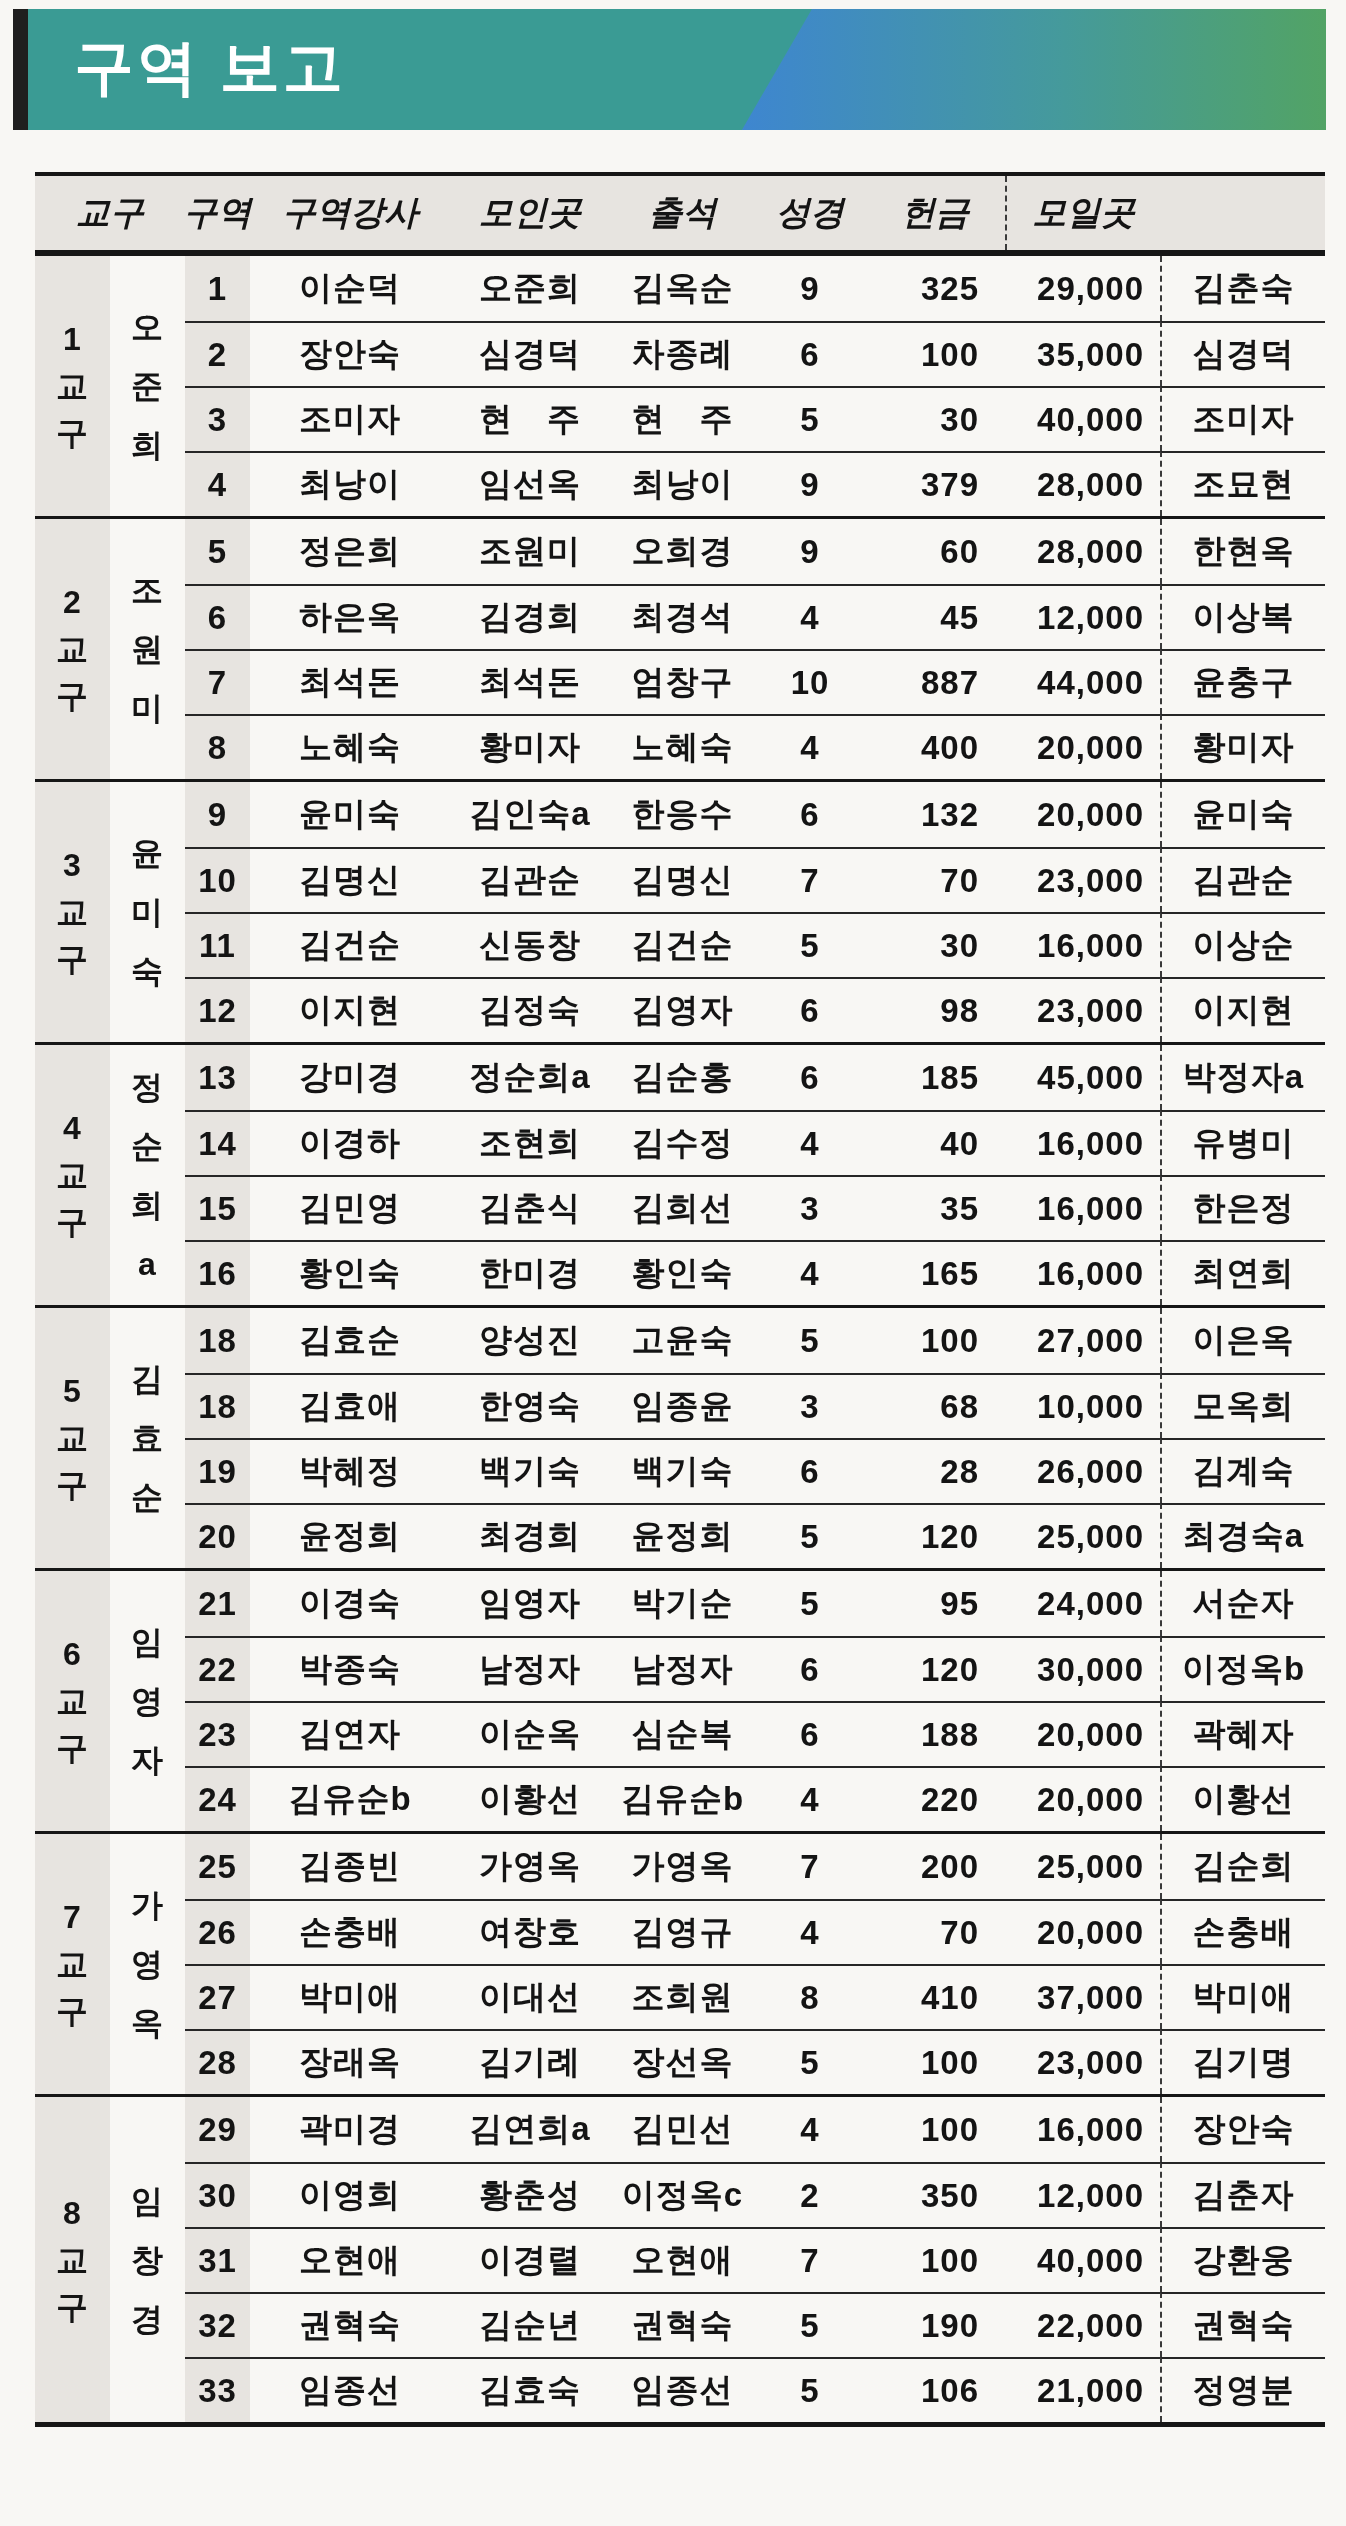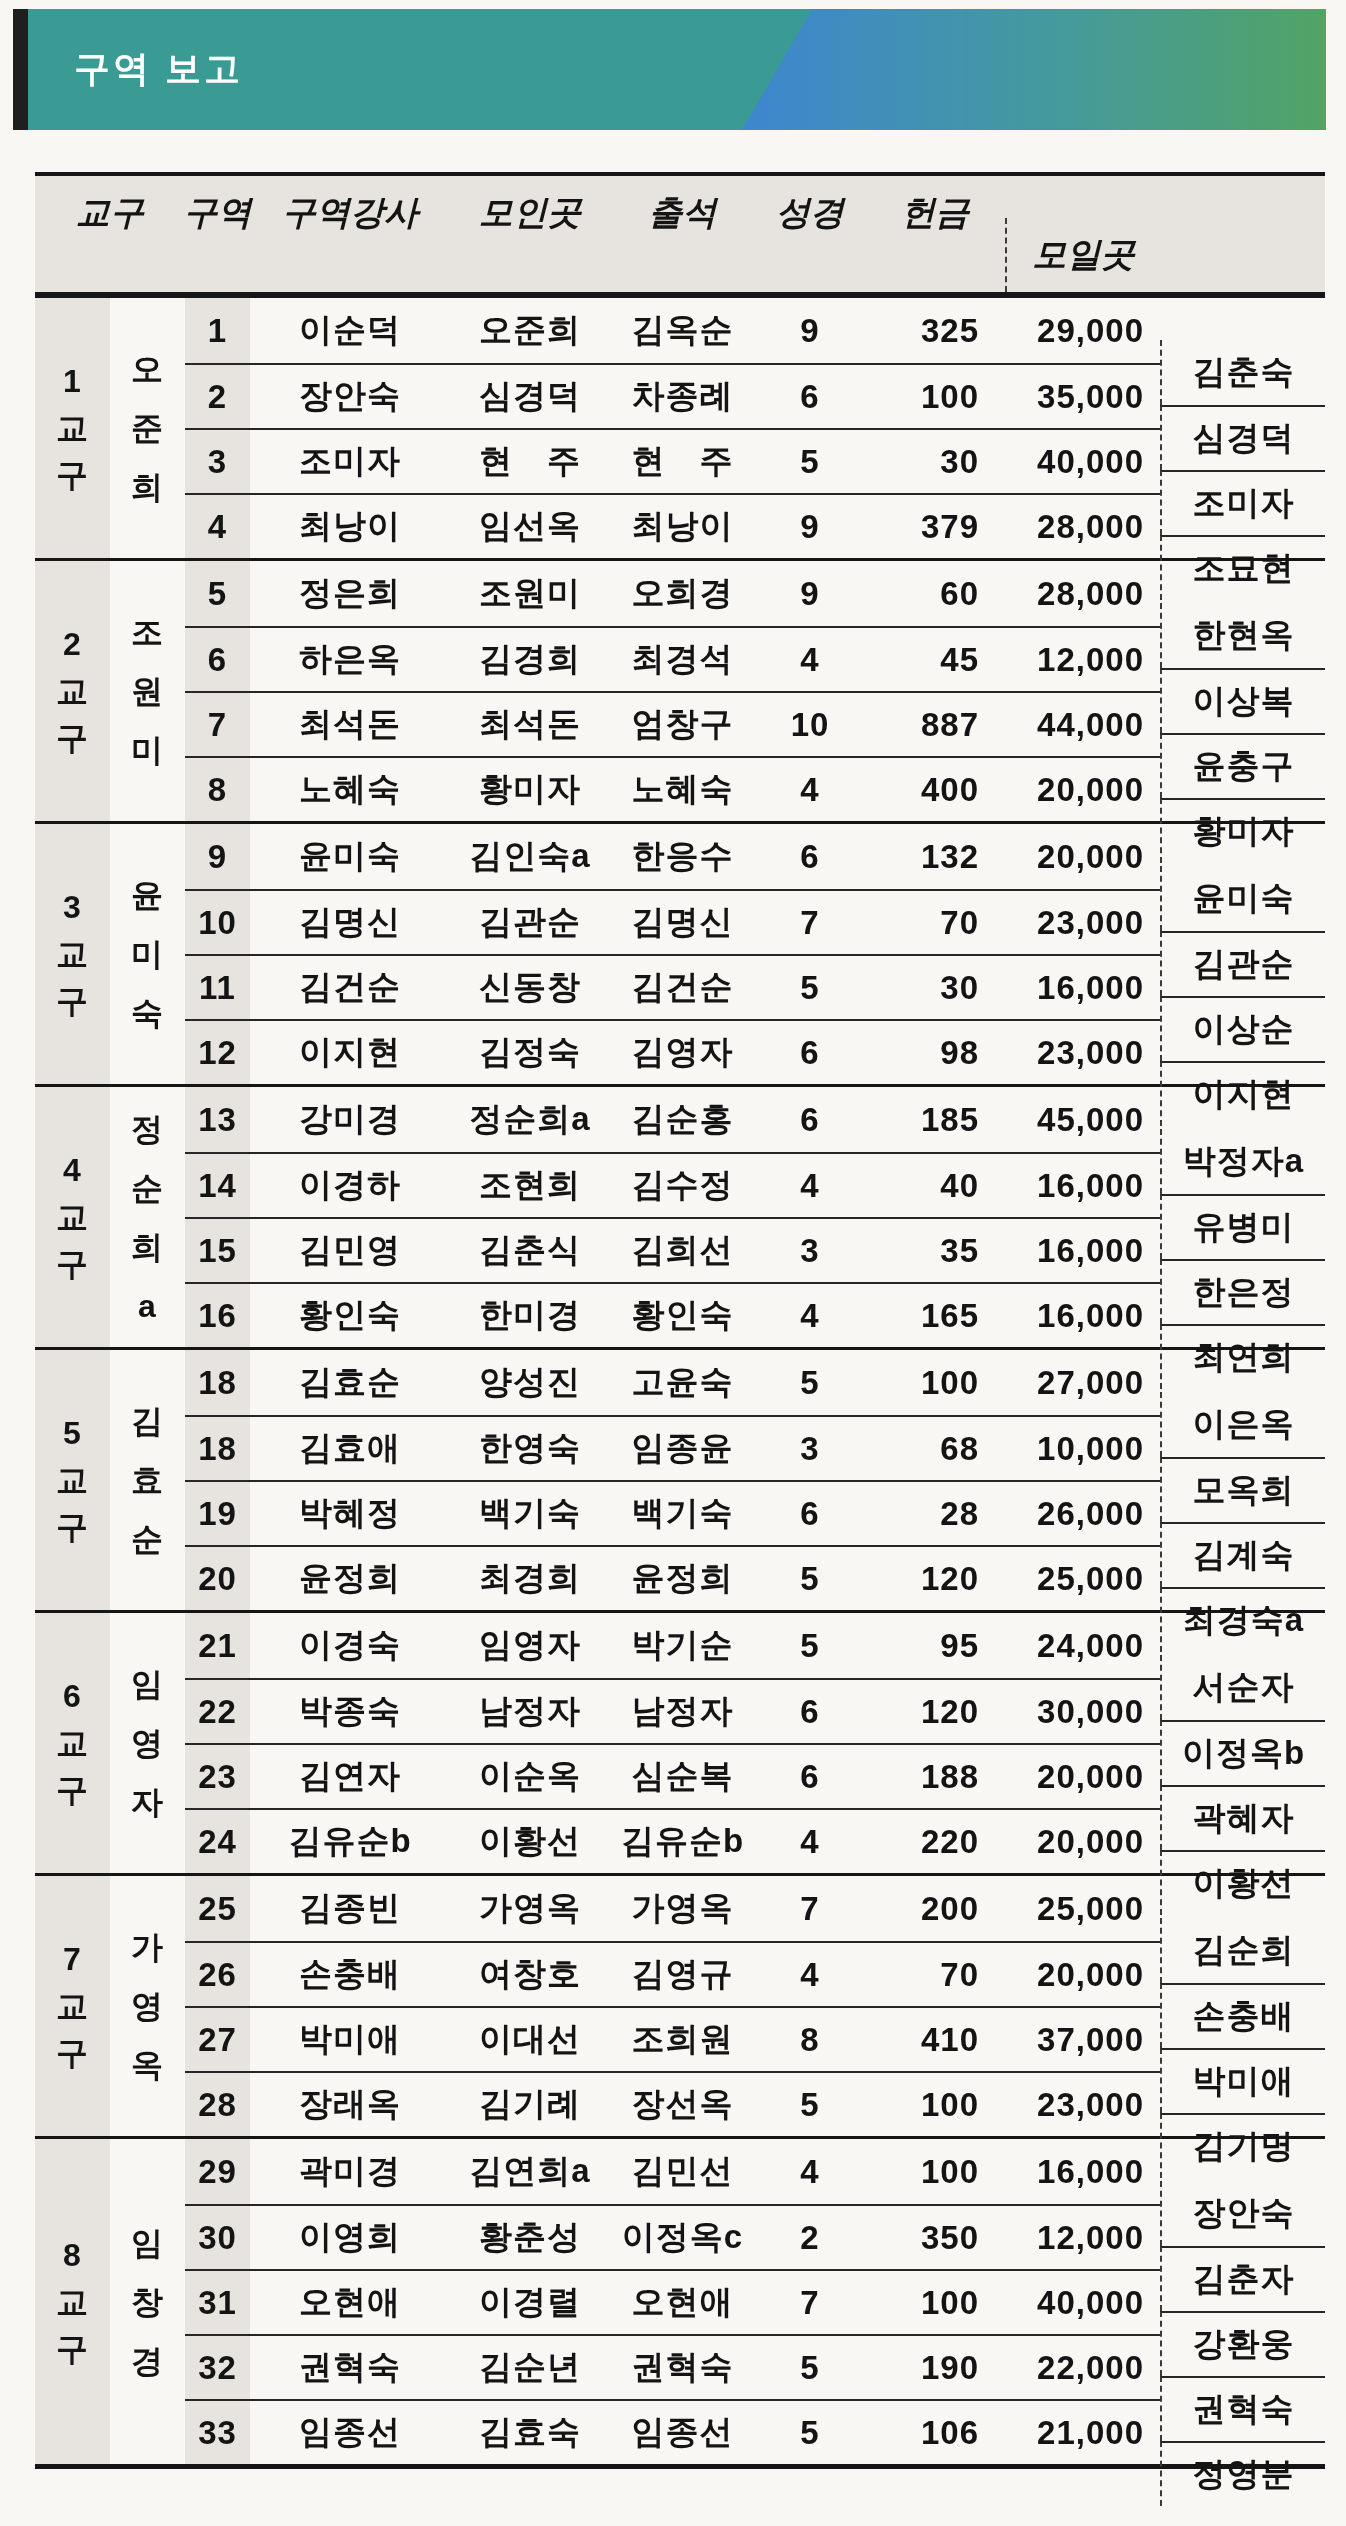--- a/index.html
+++ b/index.html
@@ -17,36 +17,36 @@
   
   .edge-strip{position:absolute;left:13px;top:9px;width:15px;height:121px;background:#1f1f1f;}
   .banner{position:absolute;left:28px;top:9px;width:1298px;height:121px;background:var(--teal);overflow:hidden;}
   .banner-grad{
     position:absolute;top:0;bottom:0;left:55%;width:45%;
     background:linear-gradient(90deg,var(--blue) 0%,#459a9b 55%,var(--green) 100%);
     clip-path:polygon(12% 0,100% 0,100% 100%,0% 100%);
   }
   .banner-title{
     position:absolute;left:46px;top:50%;transform:translateY(-52%);
-    color:#ffffff;font-size:36px;font-weight:700;letter-spacing:3px;white-space:pre;
+    color:#ffffff;font-size:60px;font-weight:700;letter-spacing:3px;white-space:pre;
   }
   
   .report{
     position:absolute;left:35px;top:172px;width:1290px;
     border-top:4px solid var(--line);
     border-bottom:5px solid var(--line);
   }
   .grid{display:grid;grid-template-columns:75px 75px 65px 200px 160px 145px 110px 140px 155px 165px;}
   .thead{background:var(--shade);border-bottom:3px solid var(--line);font-style:italic;}
   .th{
     height:74px;display:flex;align-items:center;justify-content:center;
     font-size:34px;font-weight:700;white-space:pre;
   }
   .th-parish{grid-column:1 / 3;}
-  .dashed-left{border-left:2px dashed var(--dash);margin-top:42px;}
+  .dashed-left{border-left:2px dashed var(--dash);}
   .group{border-top:3px solid var(--line);grid-auto-flow:row;}
   .group:first-of-type{border-top:none;}
   .td{
     display:flex;align-items:center;justify-content:center;
     font-size:33px;font-weight:700;height:100%;box-sizing:border-box;
     white-space:pre;letter-spacing:1px;
   }
   .td.shade{background:var(--shade);}
   .td.r-bible{justify-content:flex-end;padding-right:26px;}
   .td.r-offering{justify-content:flex-end;padding-right:16px;text-align:center;}

